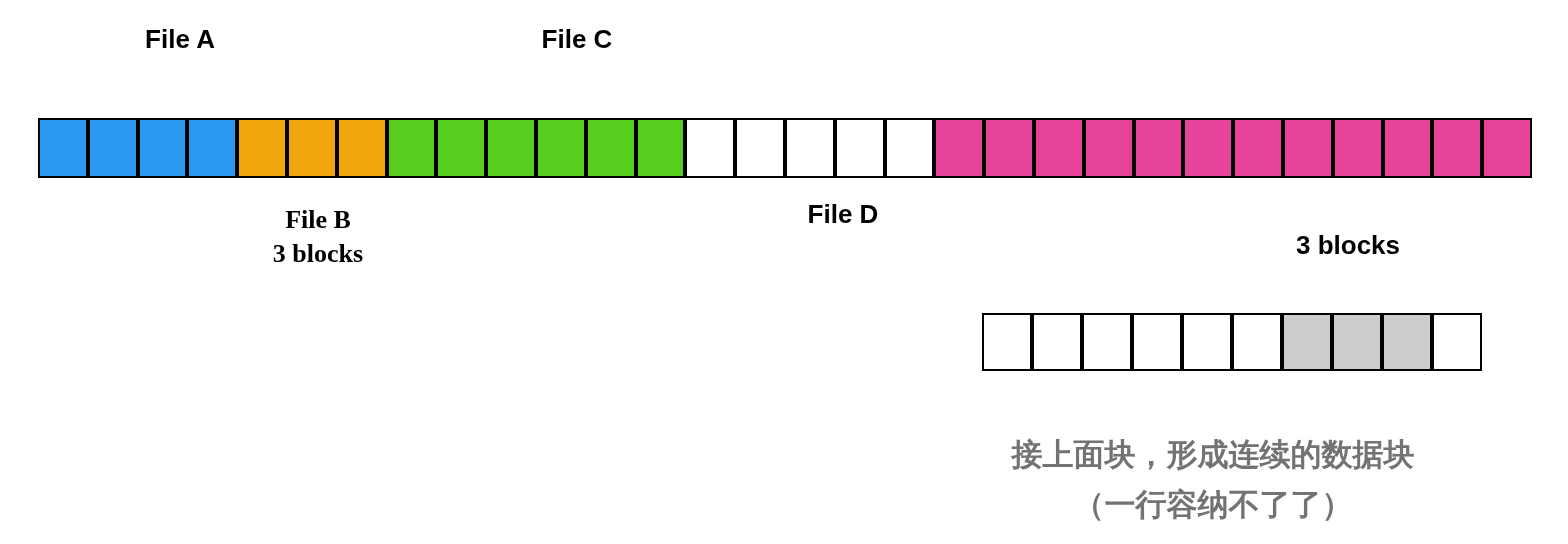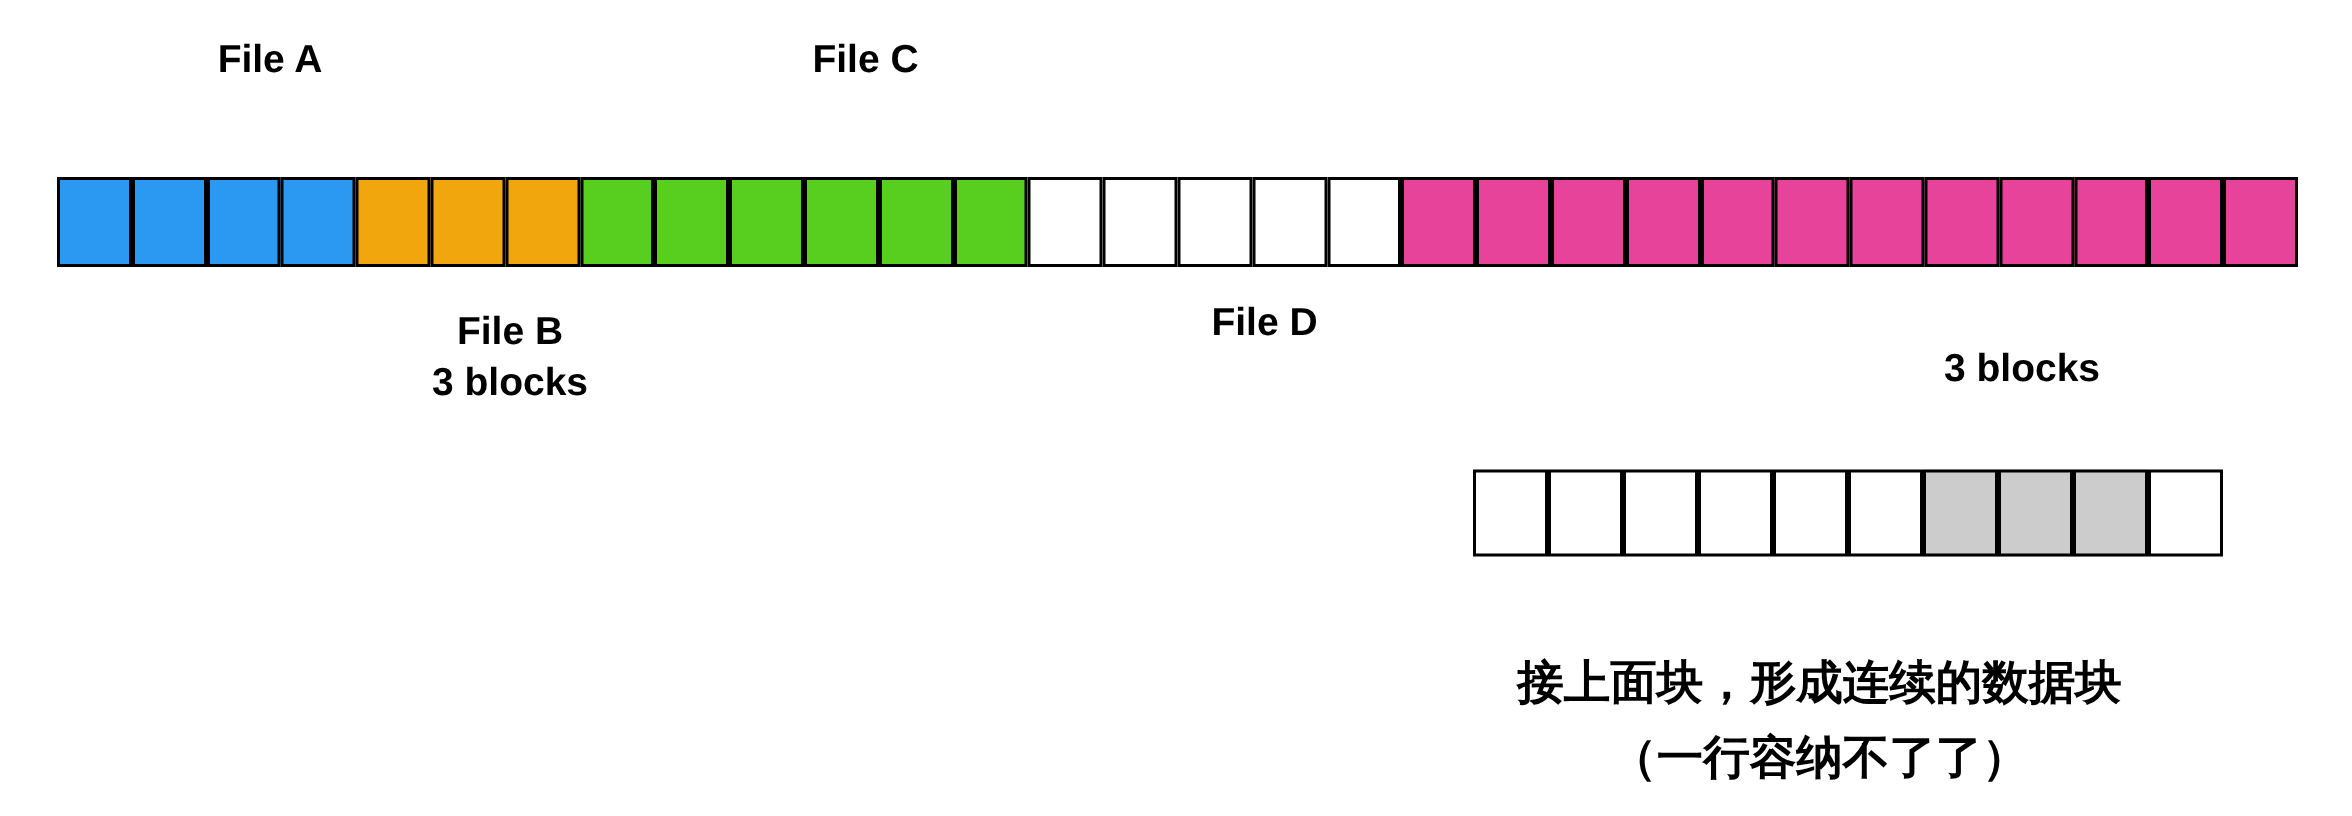--- a/index.html
+++ b/index.html
@@ -35,21 +35,21 @@
     border: 2px solid #000000;
     flex: 0 0 auto;
   }
   .caption {
     position: absolute;
     transform: translateX(-50%);
     text-align: center;
     font-weight: bold;
     font-size: 31px;
     line-height: 50px;
-    color: #000000;
+    color: #737373;
     white-space: nowrap;
   }
 </style>
 </head>
 <body>
 
 <div class="canvas">
 
   <div class="file-label" style="left:148px; top:22px;margin-left:32px;">
     <div>File A</div>
@@ -86,21 +86,21 @@
       <div class="block" style="width: 49.8px; height: 60px; background: rgb(232, 67, 154);"></div>
       <div class="block" style="width: 49.8px; height: 60px; background: rgb(232, 67, 154);"></div>
       <div class="block" style="width: 49.8px; height: 60px; background: rgb(232, 67, 154);"></div>
       <div class="block" style="width: 49.8px; height: 60px; background: rgb(232, 67, 154);"></div>
       <div class="block" style="width: 49.8px; height: 60px; background: rgb(232, 67, 154);"></div>
       <div class="block" style="width: 49.8px; height: 60px; background: rgb(232, 67, 154);"></div>
       <div class="block" style="width: 49.8px; height: 60px; background: rgb(232, 67, 154);"></div>
       <div class="block" style="width: 49.8px; height: 60px; background: rgb(232, 67, 154);"></div>
     </div>
 
-  <div class="file-label" style="left:340px; top:203px;">
+  <div class="file-label" style="left:318px; top:203px;font-family:Liberation Serif, serif;">
     <div>File B</div>
     <div>3 blocks</div>
   </div>
   <div class="file-label" style="left:843px; top:197px;">
     <div>File D</div>
   </div>
   <div class="file-label" style="left:1348px; top:228px;">
     <div>3 blocks</div>
   </div>
 

